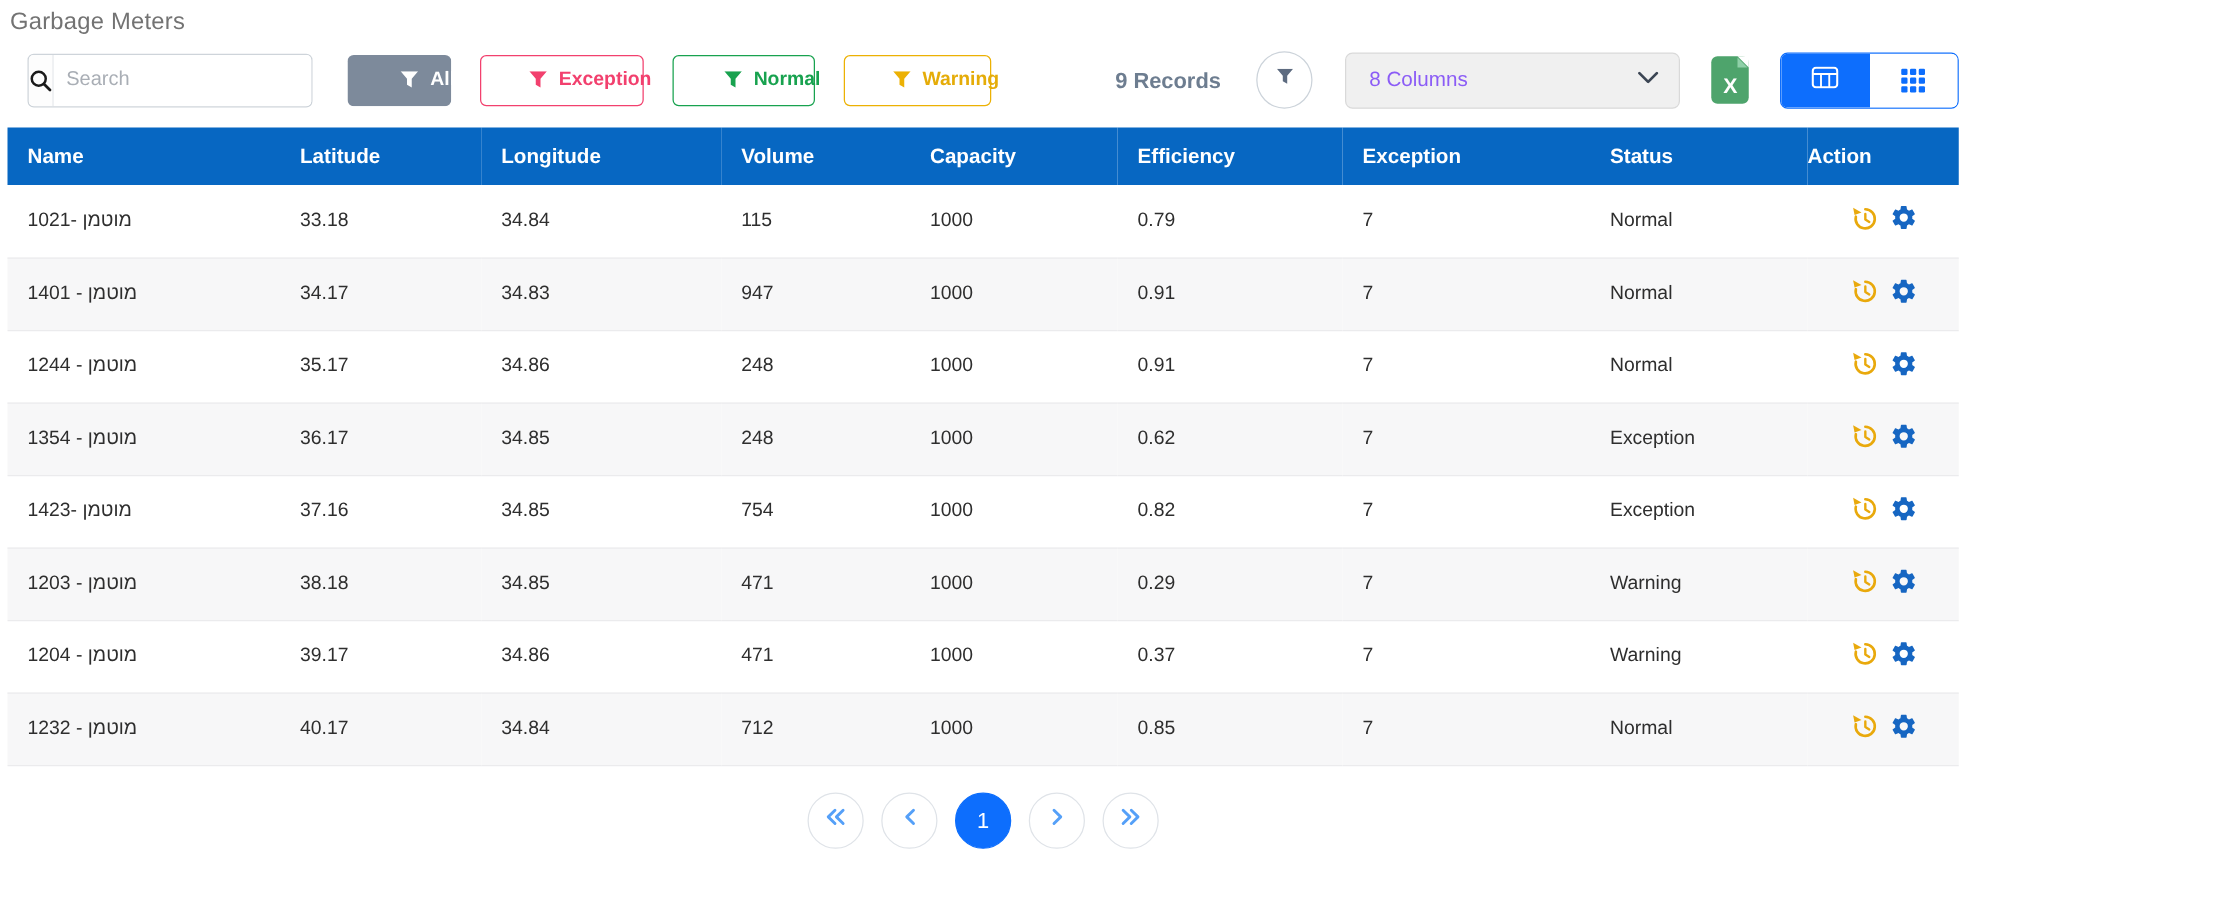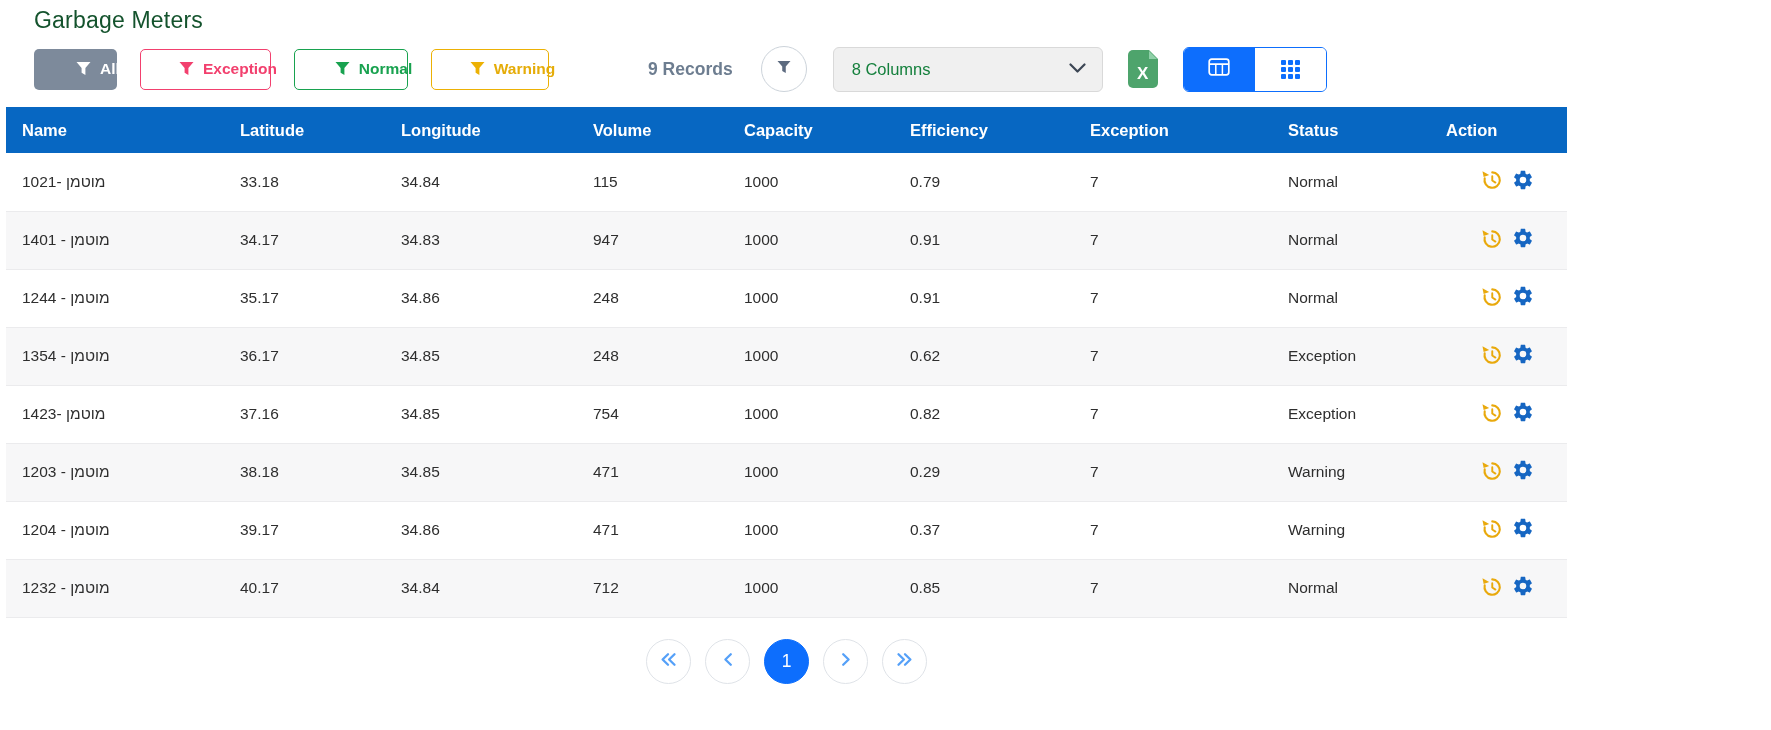--- a/index.html
+++ b/index.html
@@ -1,21 +1,21 @@
 <!DOCTYPE html>
 <html><head>
 <meta charset="utf-8">
 <style>
   * { box-sizing: border-box; margin: 0; padding: 0; }
   html,body { background:#ffffff; font-family:"Liberation Sans", sans-serif; }
   body { width:1771px; height:730px; overflow:hidden; }
   .container { width:1561px; margin-left:6px; }
 
   
-  .page-title { color:#14532d; font-size:23px; font-weight:500; padding:7px 0 0 2px; letter-spacing:0.2px;margin-left:26px; }
+  .page-title { color:#737373; font-size:19px; font-weight:500; padding:7px 0 0 2px; letter-spacing:0.2px; }
 
   
   .controls { display:flex; align-items:center; margin-top:13px; height:44px; }
 
   .search-wrap { display:flex; align-items:stretch; width:230px; height:43px; border:1px solid #ced4da; border-radius:5px; overflow:hidden; margin-left:16px; background:#fff; }
   .search-icon-box { width:42px; display:flex; align-items:center; justify-content:center; background:#fdfdfd; border-right:1px solid #e3e6ea; }
   .search-input { flex:1; border:none; outline:none; font-size:16px; color:#333; padding:0 10px; font-family:"Liberation Sans", sans-serif; }
   .search-input::placeholder { color:#a9aeb5; }
 
   .btn { display:inline-flex; align-items:center; justify-content:center; gap:9px; height:41px; border-radius:5px; font-size:15.5px; font-weight:700; cursor:pointer; border:1px solid transparent; background:#fff; font-family:"Liberation Sans", sans-serif;padding-left:45px; }
@@ -23,21 +23,21 @@
   .btn-all { background:#7d8a9b; color:#fff; width:83px; margin-left:28px; }
   .btn-exception { border-color:#f2406e; color:#f2406e; width:131px; margin-left:23px; }
   .btn-normal { border-color:#18a24f; color:#18a24f; width:114px; margin-left:23px; }
   .btn-warning { border-color:#ecb104; color:#e5ac08; width:118px; margin-left:23px; }
 
   .records-label { color:#6d7d90; font-size:17.5px; font-weight:700; margin-left:99px; white-space:nowrap; }
 
   .funnel-circle { width:46px; height:46px; border-radius:50%; border:1px solid #ccd3da; background:#fff; display:flex; align-items:center; justify-content:center; margin-left:28px; cursor:pointer; }
 
   .columns-select { display:flex; align-items:center; justify-content:space-between; width:270px; height:45px; background:#f0f0f0; border:1px solid #d9d9d9; border-radius:6px; padding:0 16px 0 18px; margin-left:26px; cursor:pointer; }
-  .columns-select-label { font-size:16.5px; color:#15803d; }
+  .columns-select-label { font-size:16.5px; color:#8b5cf6; }
 
   .excel-btn { position:relative; width:30px; height:38px; background:#4ea46c; border-radius:5px; margin-left:25px; cursor:pointer; display:flex; align-items:flex-end; justify-content:center; }
   .excel-fold { position:absolute; top:0; right:0; width:0; height:0; border-left:9px solid transparent; border-top:9px solid #ffffff; }
   .excel-fold-inner { position:absolute; top:1px; right:1px; width:0; height:0; border-bottom:8px solid #8fd0a8; border-right:8px solid transparent; }
   .excel-x { color:#ffffff; font-weight:700; font-size:17px; line-height:1; padding-bottom:6px; }
 
   .view-toggle { display:flex; margin-left:25px; border:1px solid #0d6efd; border-radius:6px; overflow:hidden; height:45px; }
   .view-toggle .vt-btn { width:71px; display:flex; align-items:center; justify-content:center; cursor:pointer; background:#fff; }
   .view-toggle .vt-btn.active { background:#0d6efd; }
   .grid-icon { display:grid; grid-template-columns:repeat(3,5px); grid-template-rows:repeat(3,5px); gap:2px; }
@@ -60,20 +60,29 @@
 </style>
 </head>
 <body>
 
 <div class="container">
 
   <div class="page-title">Garbage Meters</div>
 
   <div class="controls">
 
+    <div class="search-wrap">
+      <div class="search-icon-box">
+        <svg width="19" height="19" viewBox="0 0 19 19">
+          <circle cx="8" cy="8" r="5.6" fill="none" stroke="#1b1b1b" stroke-width="2"></circle>
+          <line x1="12.4" y1="12.4" x2="17" y2="17" stroke="#1b1b1b" stroke-width="2.2" stroke-linecap="round"></line>
+        </svg>
+      </div>
+      <input class="search-input" type="text" placeholder="Search" style="">
+    </div>
 
     <button class="btn btn-all">
       <span>
         <svg width="15" height="14" viewBox="0 0 15 14">
             <path d="M0.5 0h14l-5.1 6v7l-3.8-2.3V6L0.5 0z" fill="#ffffff"></path>
           </svg>
       </span>
       <span>All</span>
     </button>
 

